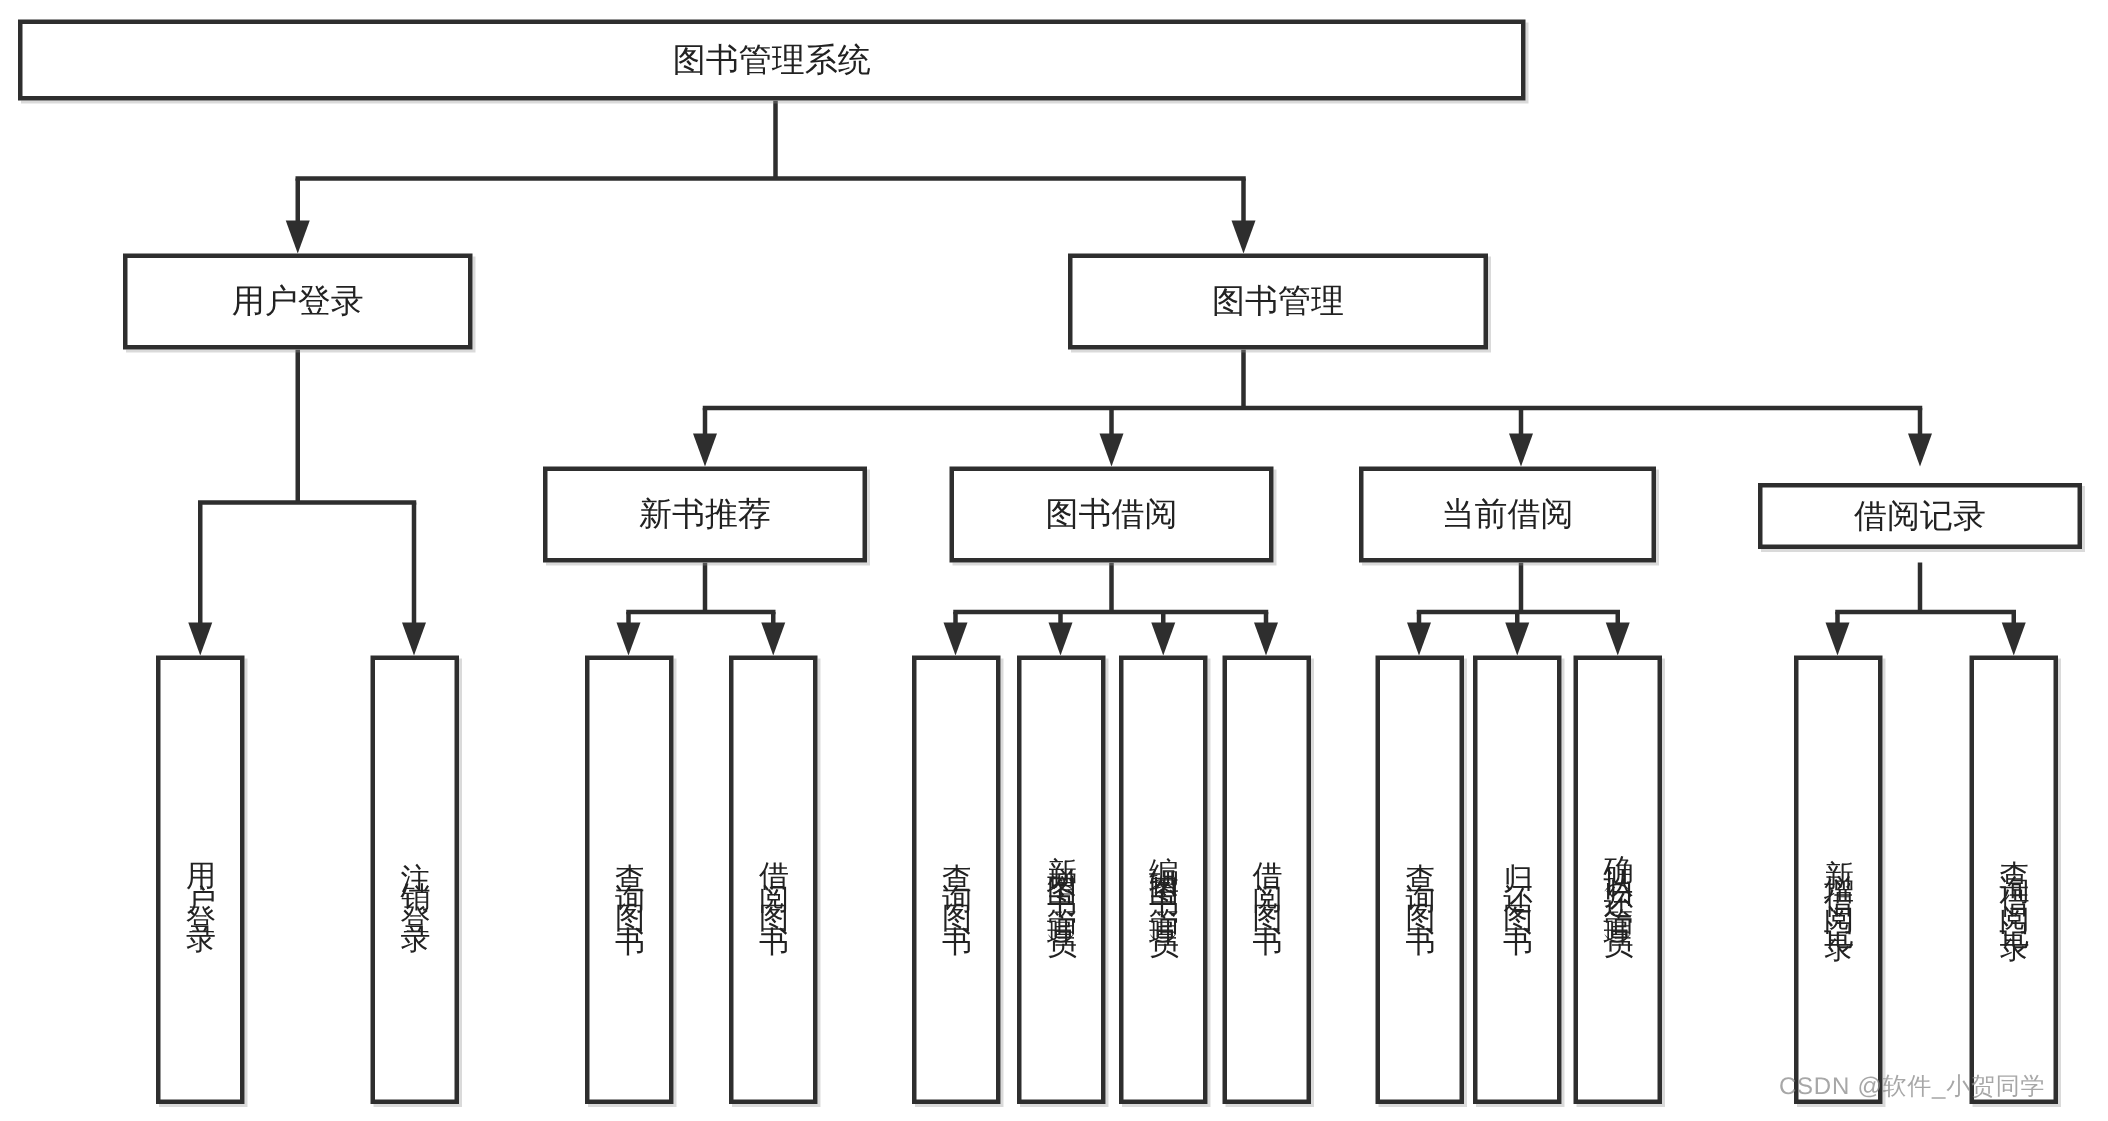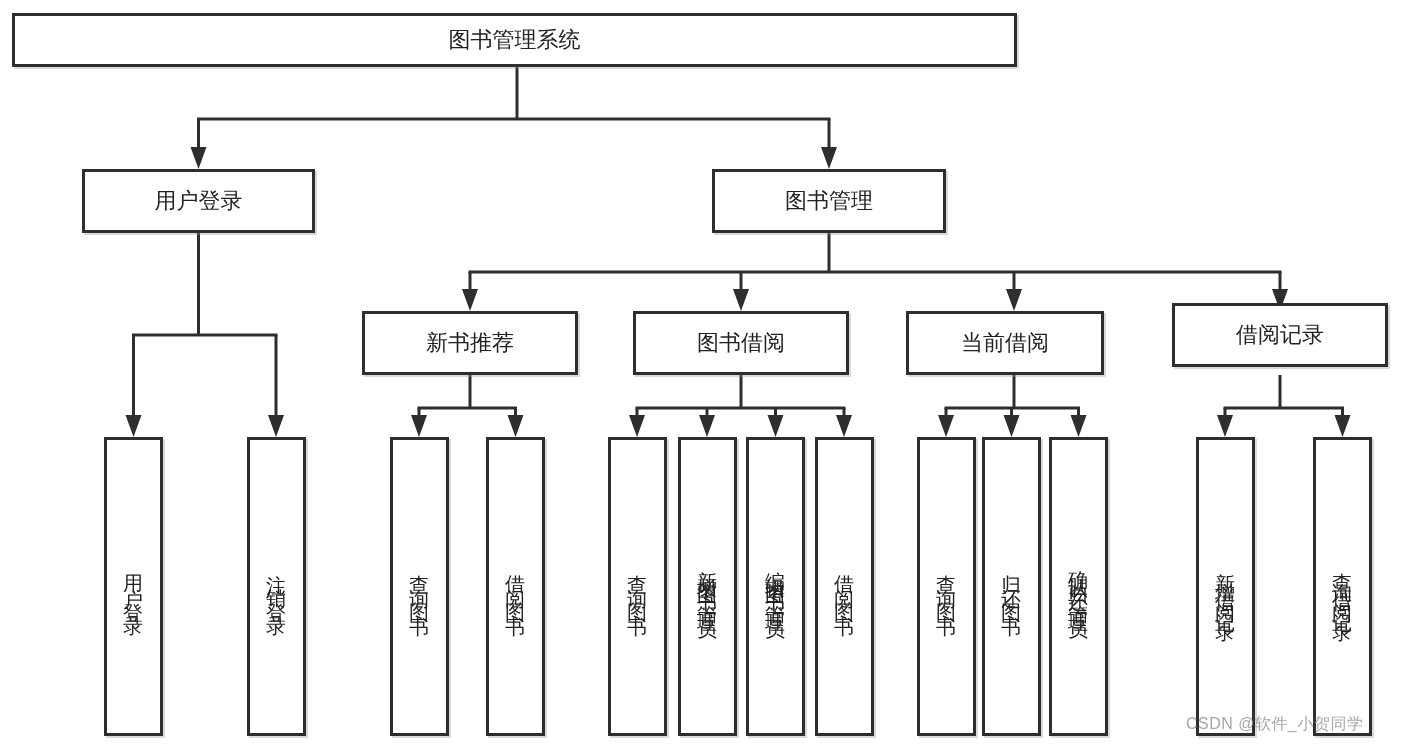--- a/index.html
+++ b/index.html
@@ -84,26 +84,26 @@
       <line x1="1223.5" y1="408" x2="1344" y2="408" stroke="#2e2e2e" stroke-width="3"></line>
       <line x1="1225" y1="408" x2="1225" y2="429" stroke="#2e2e2e" stroke-width="3"></line>
       <polygon points="1217,415 1233,415 1225,437" fill="#2e2e2e"></polygon>
       <line x1="1342.5" y1="408" x2="1342.5" y2="429" stroke="#2e2e2e" stroke-width="3"></line>
       <polygon points="1334.5,415 1350.5,415 1342.5,437" fill="#2e2e2e"></polygon>
     </svg>
 
   <div class="node" style="left:12px; top:13px; width:1005px; height:54px;">图书管理系统</div>
 
   <div class="node" style="left:82px; top:169px; width:233px; height:64px;">用户登录</div>
-  <div class="node" style="left:712px; top:169px; width:234px; height:64px;">图书管理</div>
+  <div class="node" style="left:712px; top:169px; width:280px; height:64px;">图书管理</div>
 
   <div class="node" style="left:362px; top:311px; width:216px; height:64px;">新书推荐</div>
   <div class="node" style="left:633px; top:311px; width:216px; height:64px;">图书借阅</div>
   <div class="node" style="left:906px; top:311px; width:198px; height:64px;">当前借阅</div>
-  <div class="node" style="left:1172px; top:303px; width:216px; height:64px;">借阅记录</div>
+  <div class="node" style="left:1172px; top:322px; width:216px; height:44px;">借阅记录</div>
 
   <div class="node leaf sp-l" style="left:104px; top:437px; width:59px; height:299px;">
     <span class="vtext">用户登录</span>
   </div>
   <div class="node leaf sp-l" style="left:247px; top:437px; width:59px; height:299px;">
     <span class="vtext">注销登录</span>
   </div>
 
   <div class="node leaf sp-l" style="left:390px; top:437px; width:59px; height:299px;">
     <span class="vtext">查询图书</span>

